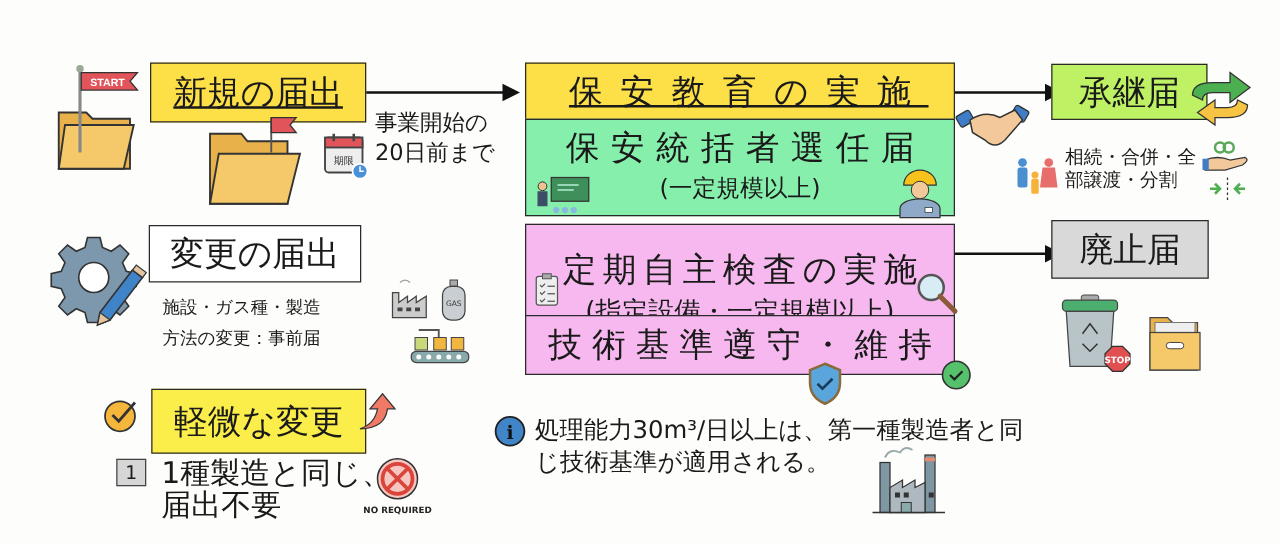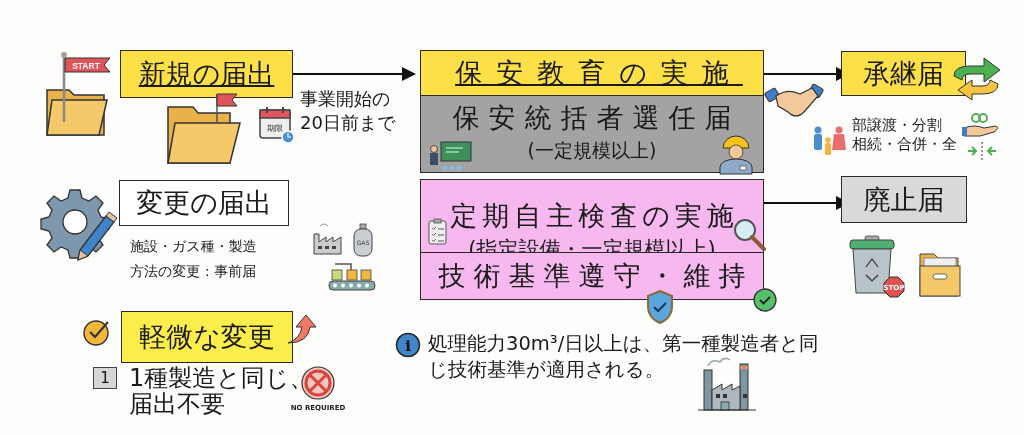--- a/index.html
+++ b/index.html
@@ -1,22 +1,22 @@
 <!DOCTYPE html>
 <html><head>
 <meta charset="utf-8">
 <style>
   html,body{margin:0;padding:0;}
   body{width:1024px;height:435px;background:#fdfdfb;position:relative;overflow:hidden;
        font-family:"DejaVu Sans","Liberation Sans",sans-serif;color:#1a1a1a;}
   .box{position:absolute;border:1.5px solid #2a2a2a;box-sizing:border-box;display:flex;align-items:center;justify-content:center;}
   .cyan{background:#fde047;text-decoration:underline;}
-  .cyan2{background:#a3a3a3;}
+  .cyan2{background:#86efac;}
   .pink{background:#f6b8ee;}
-  .green{background:#fde047;}
+  .green{background:#bef264;}
   .gray{background:#d9d9d9;}
   .white{background:#ffffff;}
   .yellow{background:#fbee4a;}
   .title{font-size:27px;font-weight:500;white-space:nowrap;}
   .spaced{letter-spacing:14px;}
   .txt{position:absolute;font-size:19px;line-height:24px;white-space:nowrap;}
   .arrow-line{position:absolute;height:2px;background:#111;}
   .arrow-head{position:absolute;width:0;height:0;border-top:7px solid transparent;border-bottom:7px solid transparent;border-left:14px solid #111;}
   svg{position:absolute;overflow:visible;}
 </style>
@@ -103,22 +103,22 @@
 </svg>
 <svg style="left:812px;top:126px;" width="35" height="32" viewBox="0 0 35 32">
   <circle cx="6" cy="4" r="3.5" fill="#4a8fd0"></circle>
     <rect x="2" y="8" width="8" height="16" rx="2" fill="#4a8fd0"></rect>
   <circle cx="27" cy="4" r="3.5" fill="#e86d6d"></circle>
     <path d="M22 8 h10 l2 16 h-14z" fill="#e86d6d"></path>
   <circle cx="16" cy="14" r="2.8" fill="#f6b23a"></circle>
     <rect x="13" y="17" width="6" height="12" rx="1.5" fill="#f6b23a"></rect>
 </svg>
 <div class="txt" style="left:852px;top:116px;font-size:15px;line-height:19px;">
+  <div>相続・合併・全</div>
   <div>部譲渡・分割</div>
-  <div>相続・合併・全</div>
 </div>
 <svg style="left:962px;top:112px;" width="50" height="50" viewBox="0 0 50 50">
   <circle cx="14" cy="6" r="4" fill="none" stroke="#5aa85a" stroke-width="2"></circle>
   <circle cx="21" cy="6" r="4" fill="none" stroke="#5aa85a" stroke-width="2"></circle>
   <path d="M2 16 q10 -4 20 0 l12 -2 q4 2 -2 6 l-14 4 h-16z" fill="#f3c99b" stroke="#333" stroke-width="1"></path>
   <rect x="0" y="15" width="5" height="9" fill="#3f7dc6"></rect>
   <line x1="20" y1="30" x2="20" y2="48" stroke="#333" stroke-width="1" stroke-dasharray="2 2"></line>
   <path d="M6 39 h8 m-4 -4 l4 4 l-4 4" stroke="#4caf50" stroke-width="2" fill="none"></path>
   <path d="M34 39 h-8 m4 -4 l-4 4 l4 4" stroke="#4caf50" stroke-width="2" fill="none"></path>
 </svg>

